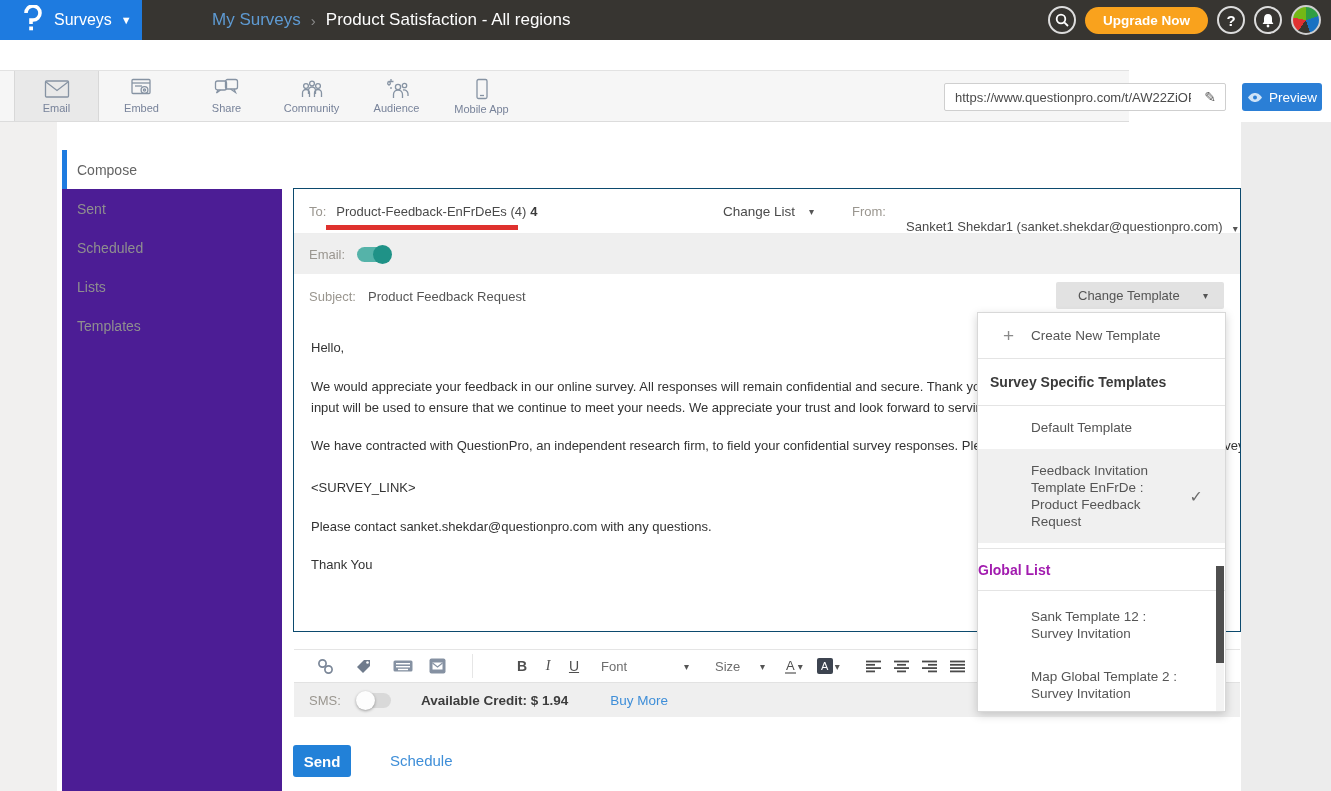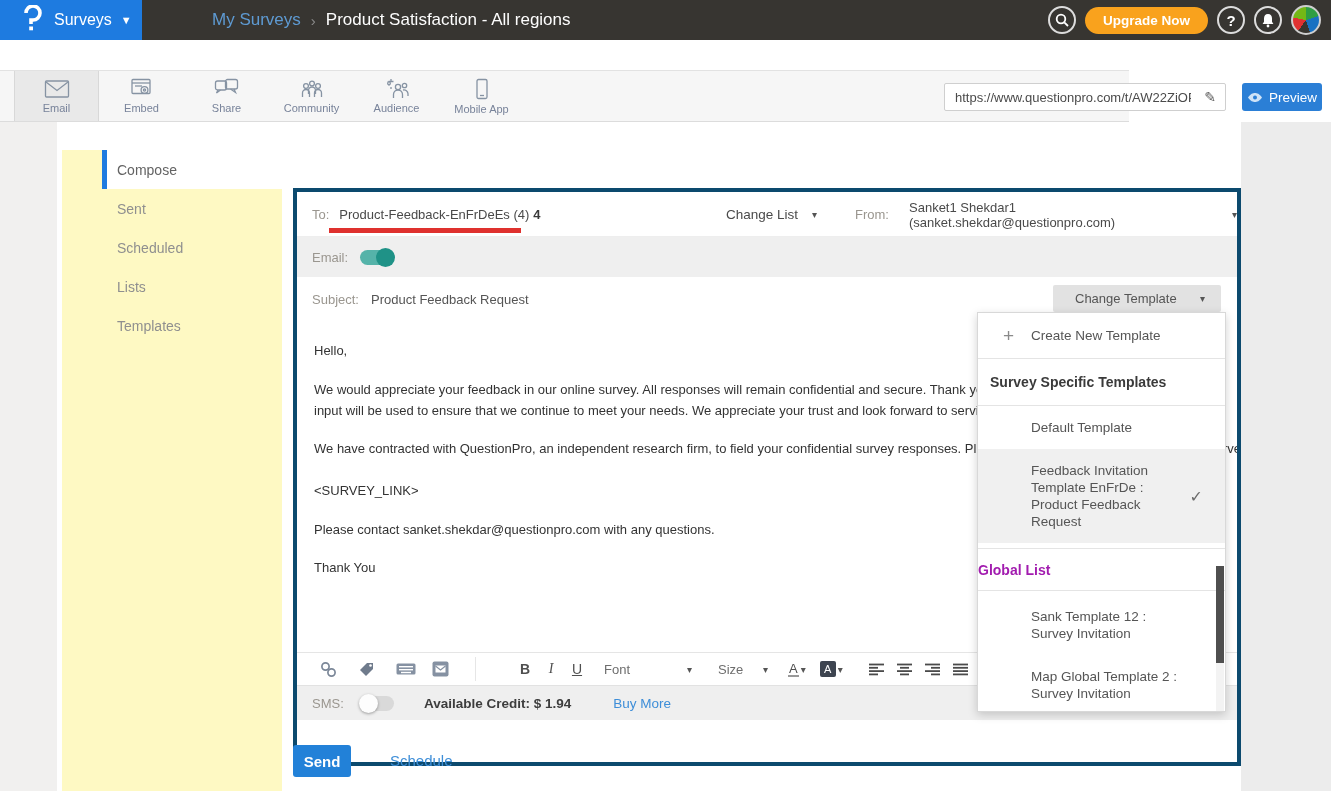--- a/index.html
+++ b/index.html
@@ -39,35 +39,35 @@
   .url-wrap { position:absolute; left:944px; top:12px; width:282px; height:28px; background:#fff; border:1px solid #cfcfcf; border-radius:2px; display:flex; align-items:center; }
   .url-input { flex:1; border:none; outline:none; font-size:13px; color:#4a4a4a; padding:0 4px 0 10px; font-family:inherit; background:transparent; min-width:0; }
   .url-pencil { width:30px; text-align:center; color:#555; font-size:14px; cursor:pointer; }
   .preview-btn { position:absolute; left:1242px; top:12px; width:80px; height:28px; background:#2b7fd6; border:none; border-radius:3px; color:#fff; font-size:13.5px; display:flex; align-items:center; justify-content:center; gap:6px; cursor:pointer; font-family:inherit; }
 
   
   .left-strip { position:absolute; left:0; top:122px; width:57px; height:669px; background:#f1f0ef; }
   .right-strip { position:absolute; left:1241px; top:122px; width:90px; height:669px; background:#ececec; }
 
   
-  .sidebar { position:absolute; left:62px; top:150px; width:220px; height:641px; background:#fef9c3;padding-left:40px; }
+  .sidebar { position:absolute; left:62px; top:150px; width:220px; height:641px; background:#4c1d95; }
   .side-item { height:39px; display:flex; align-items:center; padding-left:15px; font-size:14px; color:#8f8f8f; cursor:pointer; }
   .side-item.active { background:#fff; border-left:5px solid #1e7be0; padding-left:10px; color:#636363; }
 
   
-  .compose { position:absolute; left:293px; top:188px; width:948px; height:578px; background:#fff; border:4px solid #0c4a6e; }
+  .compose { position:absolute; left:293px; top:188px; width:948px; height:444px; background:#fff; border:1px solid #0c4a6e; }
   .row-to { position:relative; height:45px; border-bottom:1px solid #eee; display:flex; align-items:center; }
   .lbl { color:#9a968f; font-size:13px; }
   .row-to .lbl { margin-left:15px; }
   .to-value { margin-left:10px; font-size:13px; color:#4a4a4a; }
   .to-count { font-weight:bold; color:#3a3a3a; margin-left:4px; font-size:13px; }
   .to-bar { position:absolute; left:32px; top:36px; width:192px; height:5px; background:#df312e; }
   .change-list { position:absolute; left:429px; top:0; height:45px; display:flex; align-items:center; gap:14px; font-size:13.5px; color:#4a4a4a; cursor:pointer; }
   .from-label { position:absolute; left:558px; top:0; height:45px; display:flex; align-items:center; color:#9a968f; font-size:13px; }
-  .from-value { position:absolute; left:612px; top:0; height:45px; display:flex; align-items:center; gap:10px; font-size:13px; color:#4a4a4a; cursor:pointer; }
+  .from-value { position:absolute; left:612px; top:0; height:45px; display:flex; align-items:flex-end; gap:10px; font-size:13px; color:#4a4a4a; cursor:pointer; }
   .caret { font-size:10px; color:#555; }
   .row-email { height:40px; background:#efefef; display:flex; align-items:center; }
   .row-email .lbl { margin-left:15px; width:48px; }
   .row-subject { position:relative; height:44px; display:flex; align-items:center; }
   .row-subject .lbl { margin-left:15px; }
   .subject-value { margin-left:12px; font-size:13px; color:#555; }
   .change-template-btn { position:absolute; right:16px; top:8px; width:168px; height:27px; background:#e2e2e2; border:none; border-radius:2px; font-size:13px; color:#555; display:flex; align-items:center; cursor:pointer; font-family:inherit; }
   .change-template-btn .ct-label { margin-left:22px; }
   .change-template-btn .caret { margin-left:auto; margin-right:16px; }
 

